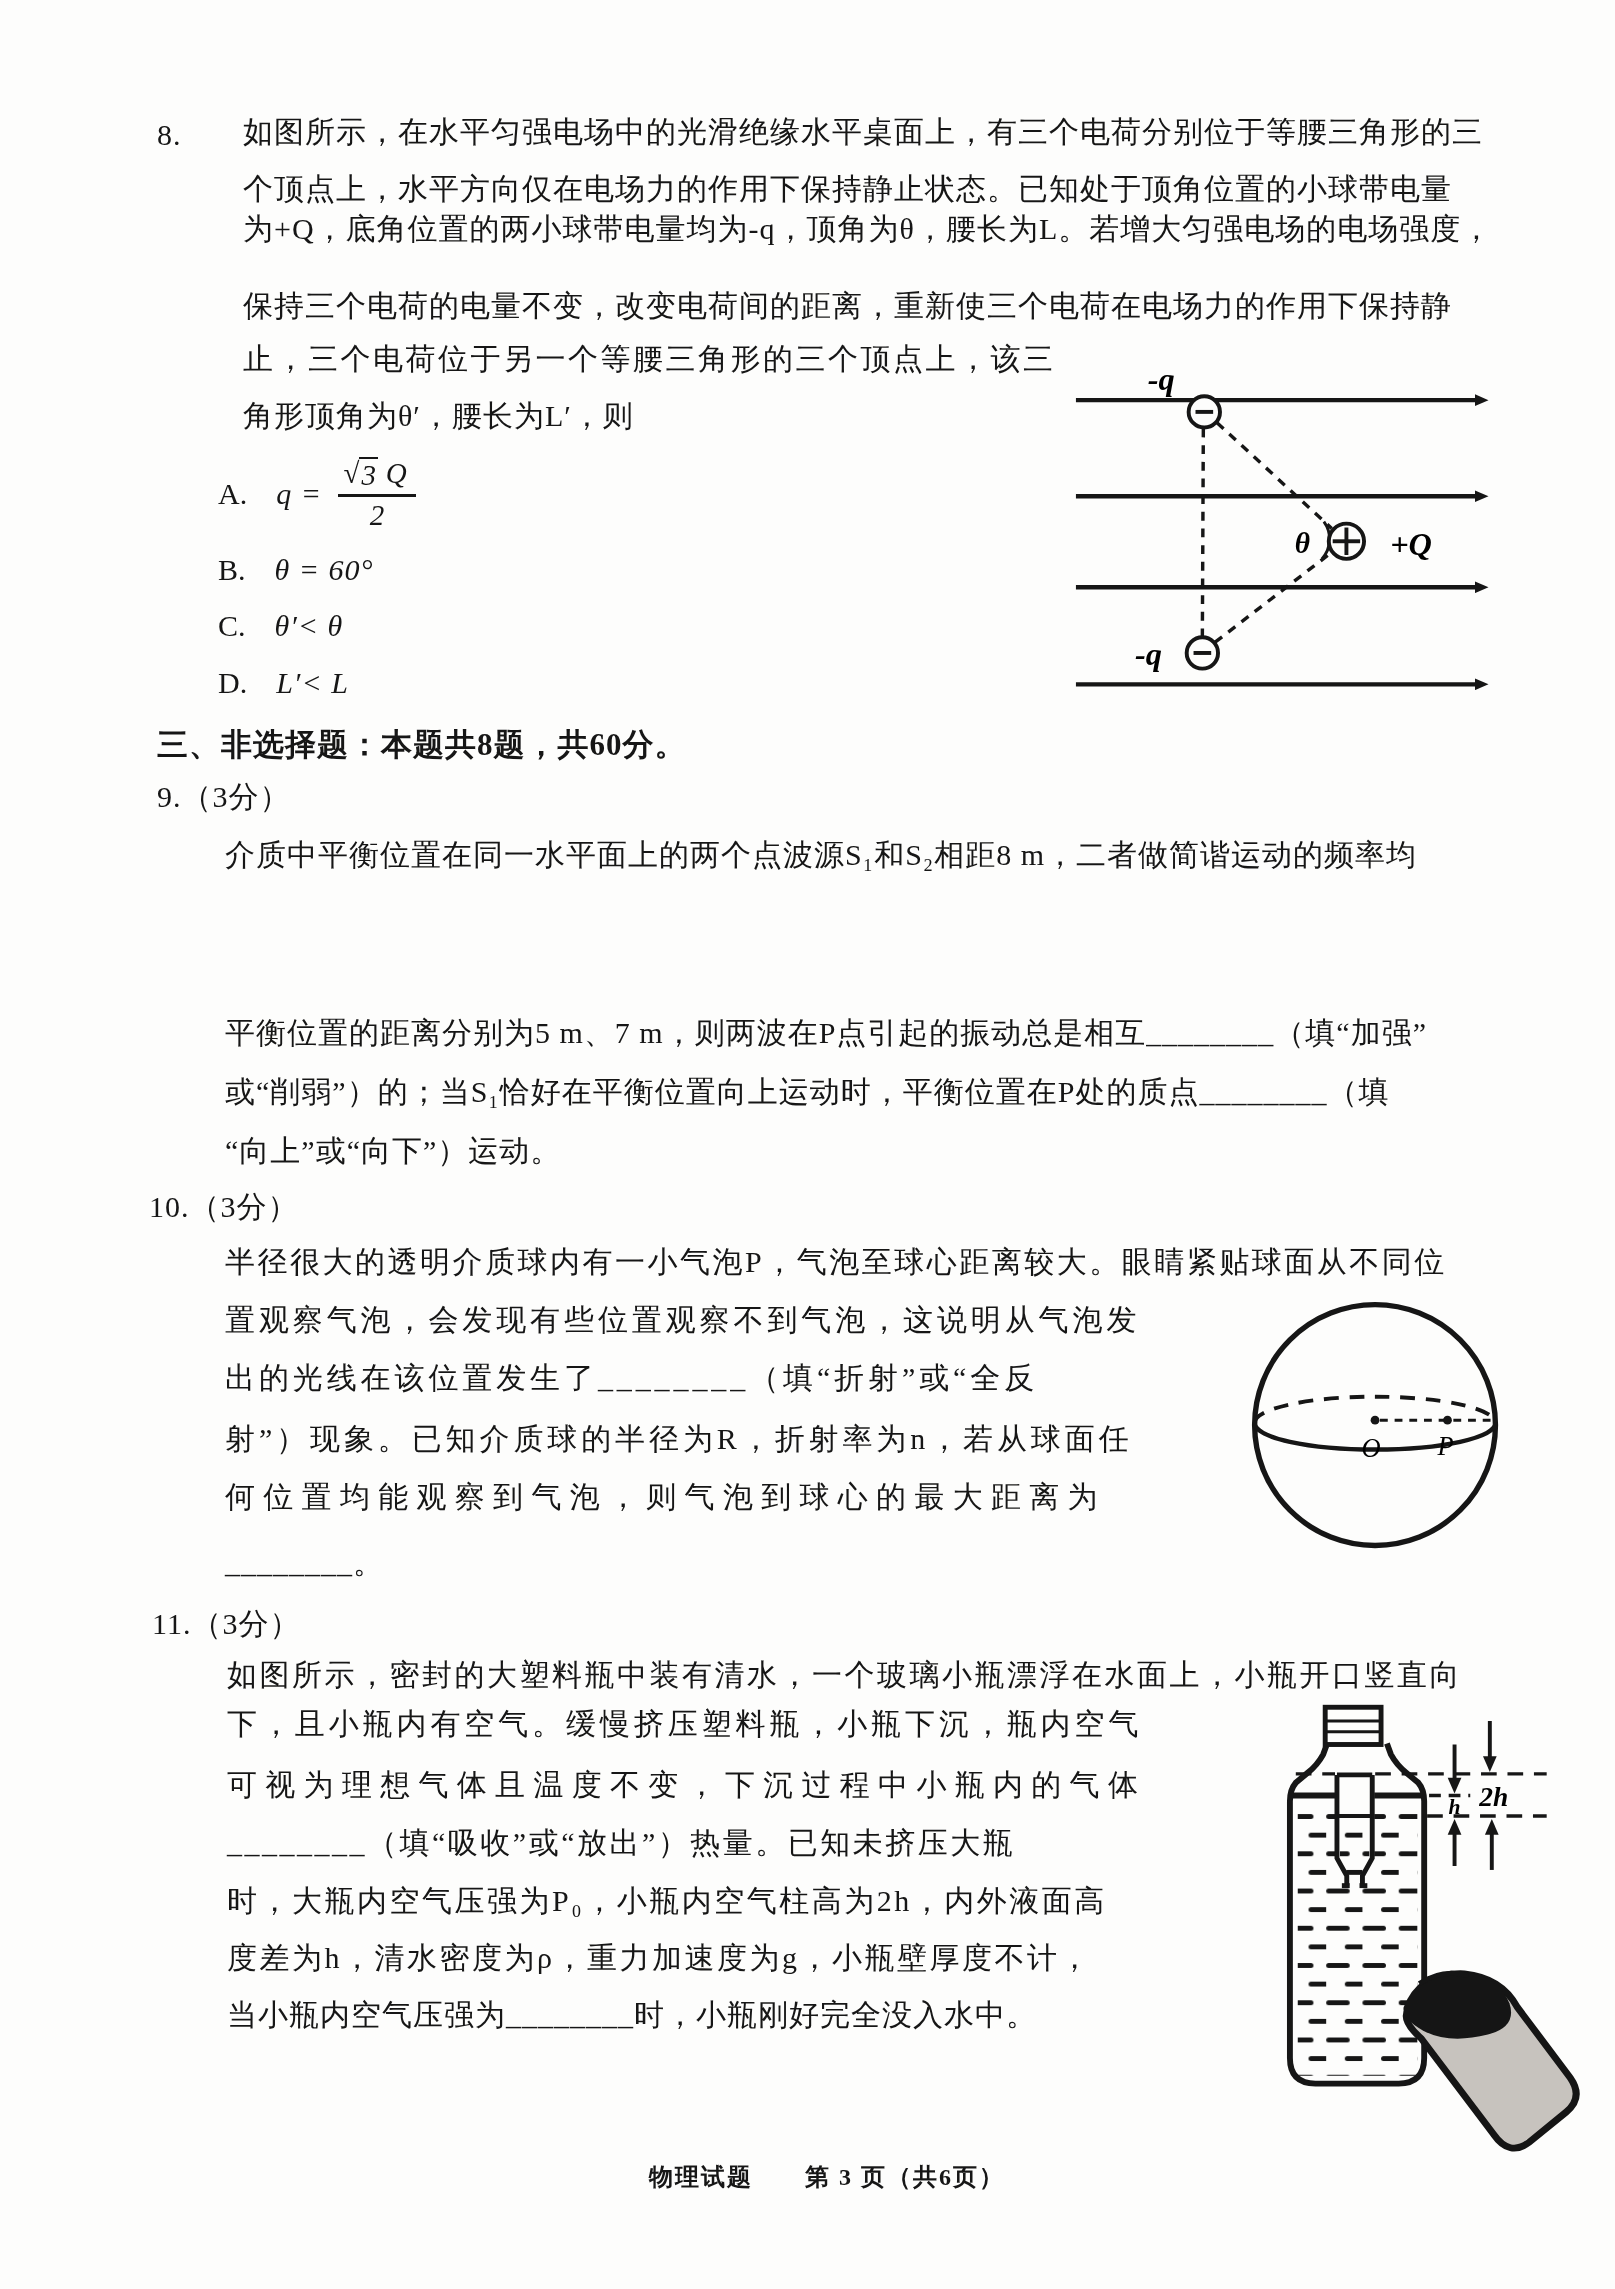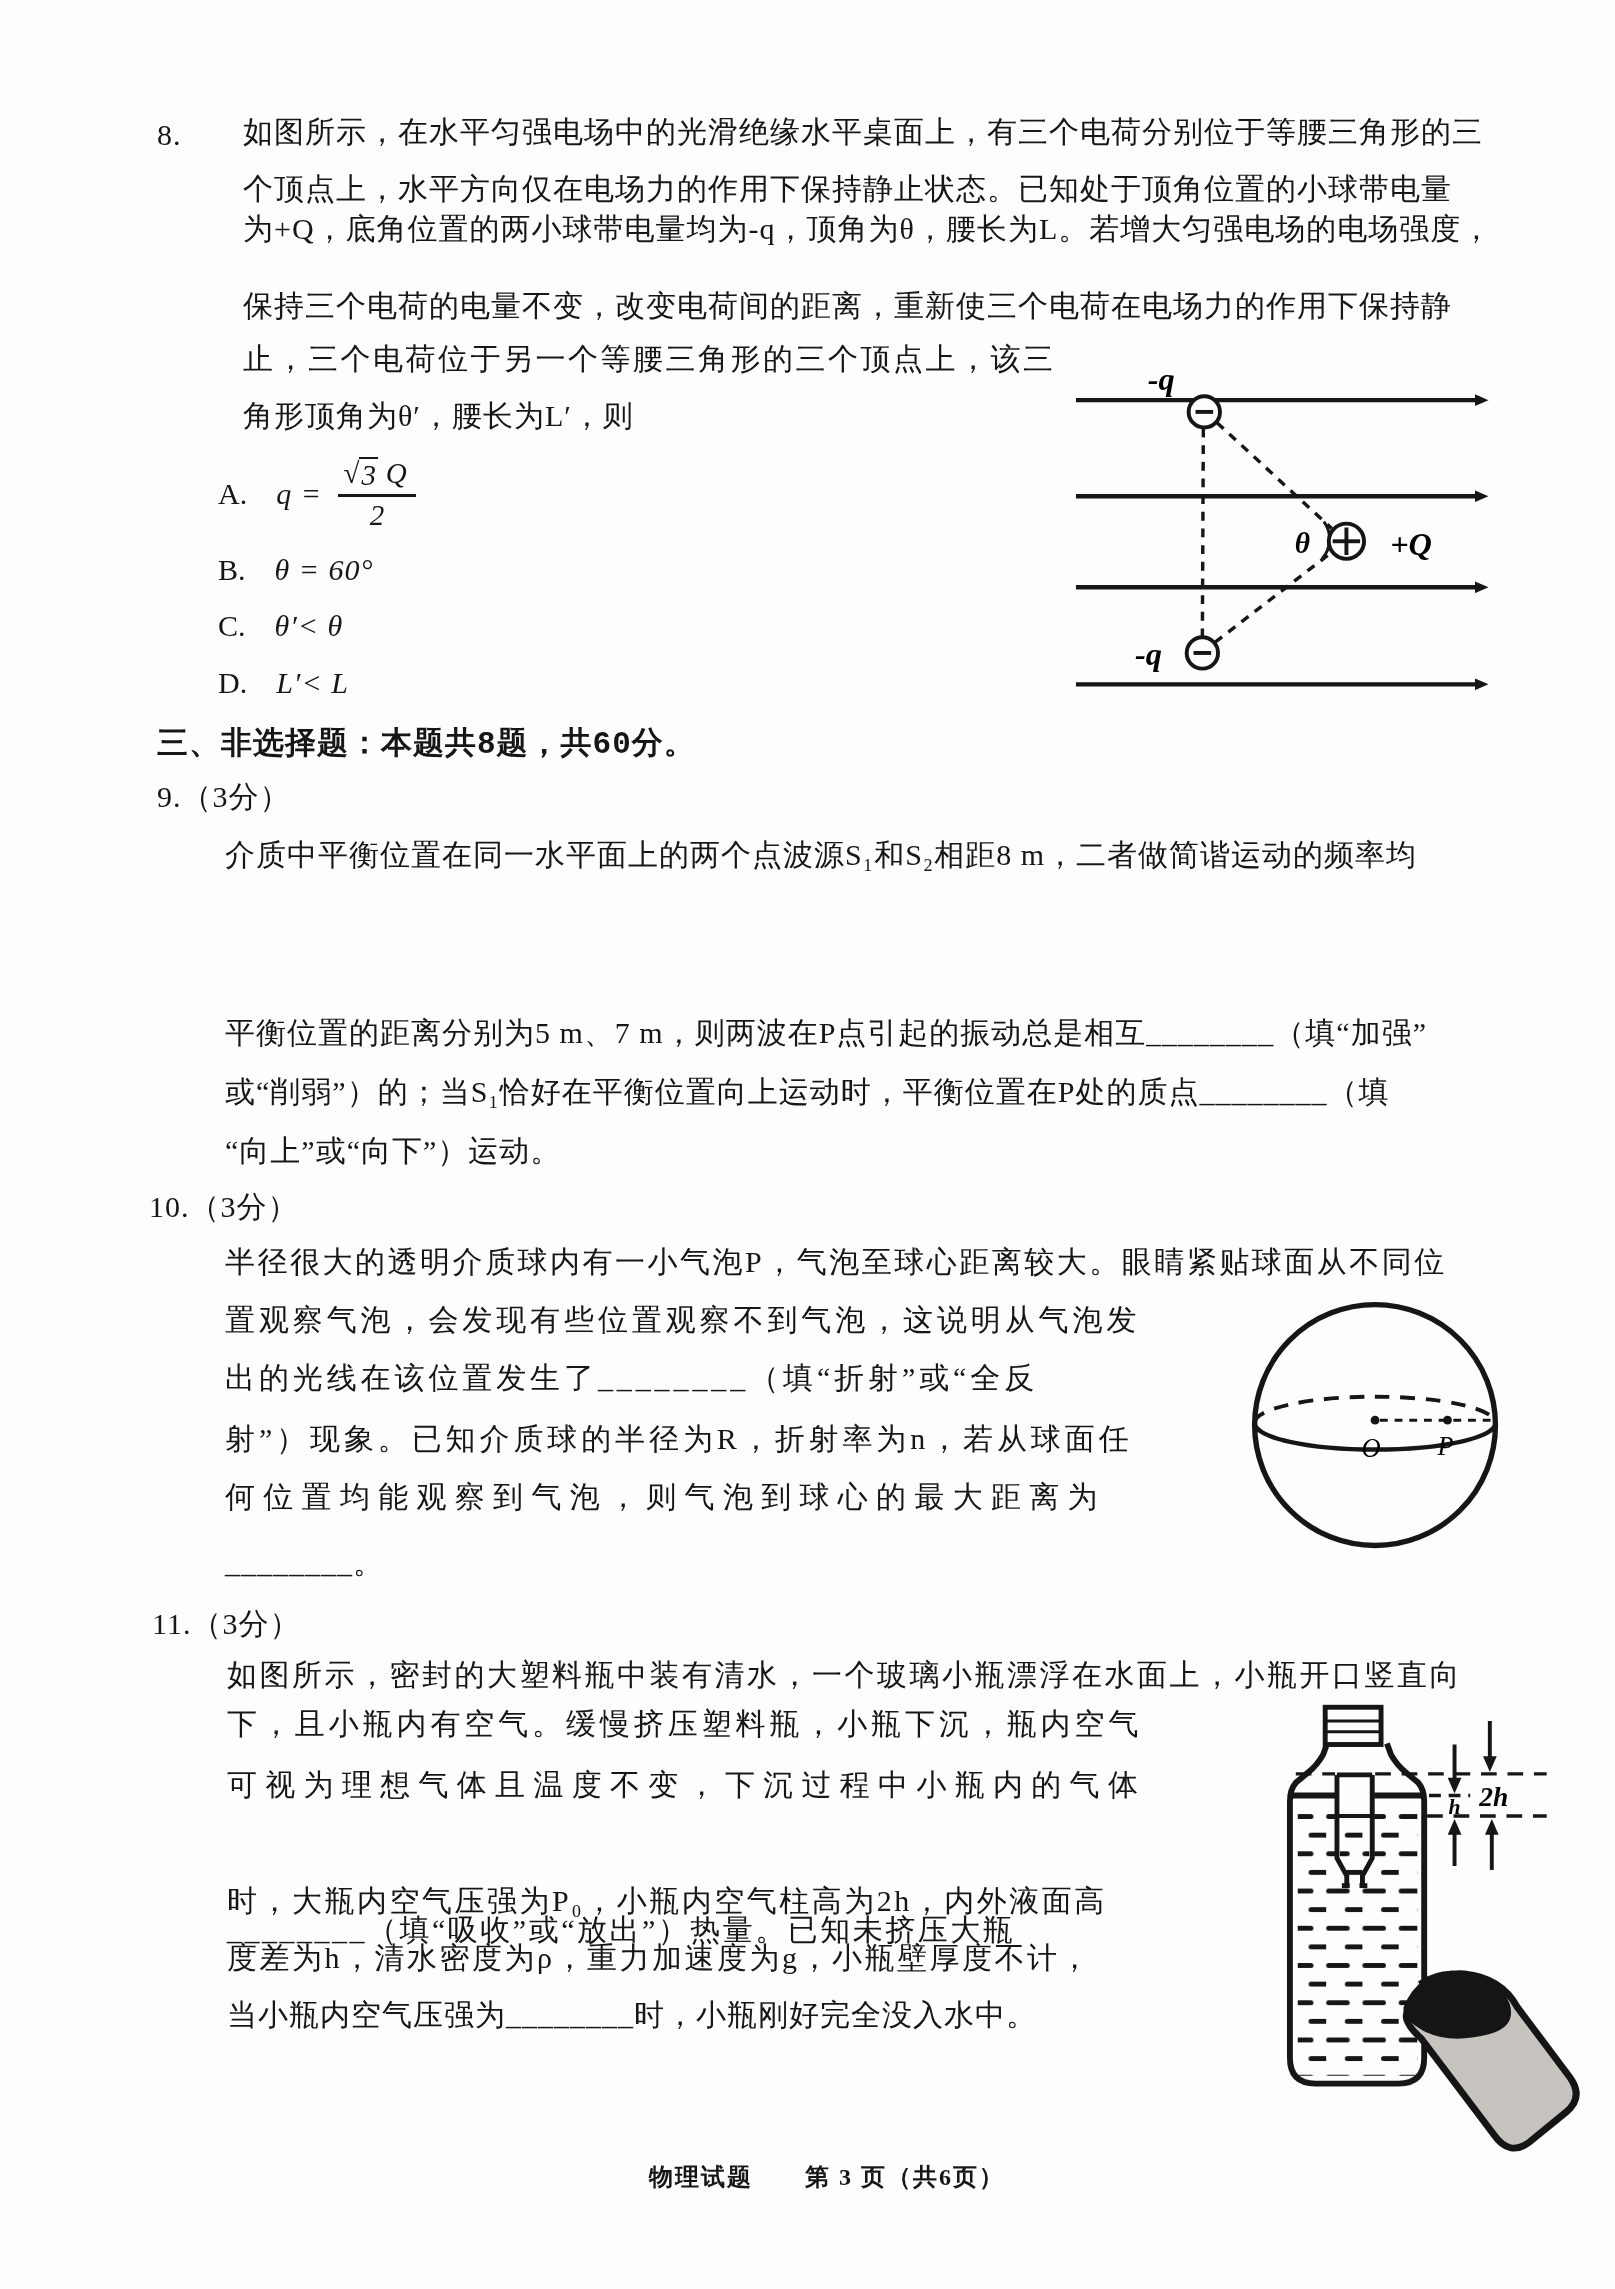--- a/index.html
+++ b/index.html
@@ -6,21 +6,21 @@
   html,body { background:#cfcfcf; }
   .page {
     position:relative; width:1615px; height:2290px; margin:0 auto;
     background:#fdfdfc; color:#161616; overflow:hidden;
     font-family:"Liberation Serif","DejaVu Serif",serif;
   }
   .bl { position:absolute; font-size:30px; line-height:41px; white-space:pre; letter-spacing:1px; }
   .sp2 { letter-spacing:2.5px; }
   .sp4 { letter-spacing:3.9px; }
   .sp8 { letter-spacing:8.3px; }
-  .headline { font-family:Liberation Mono, monospace; font-weight:700; font-size:31px; letter-spacing:1px; }
+  .headline { font-family:Liberation Serif, serif; font-weight:700; font-size:31px; letter-spacing:1px; }
   .qnum { font-size:30px; }
   .footer { font-weight:700; font-size:24px; letter-spacing:2px; }
   .optrow { position:absolute; display:flex; align-items:center; font-size:30px; }
   .optlabel { font-size:30px; }
   .optexpr { font-style:italic; margin-left:29px; font-size:30px; letter-spacing:1px; }
   .frac { display:inline-flex; flex-direction:column; align-items:center; margin-left:15.7px; font-style:italic; }
   .fnum { display:flex; align-items:flex-start; padding:0 9.8px 2px 5.9px; font-size:29px; }
   .radicand { border-top:2.9px solid #161616; padding:0 2px; }
   .numrest { margin-left:7.8px; }
   .fbar { align-self:stretch; height:2.9px; background:#161616; }
@@ -124,21 +124,21 @@
     <circle cx="1403" cy="1449" r="4.5" fill="#161616"></circle>
     <circle cx="1477" cy="1449" r="4.5" fill="#161616"></circle>
     <text x="1399" y="1487" font-size="27" font-style="italic" text-anchor="middle">O</text>
     <text x="1475" y="1485" font-size="27" font-style="italic" text-anchor="middle">P</text>
   </svg>
 
   <div class="bl qnum" style="left:152px;top:1603px">11.（3分）</div>
   <div class="bl sp2" style="left:227px;top:1654px">如图所示，密封的大塑料瓶中装有清水，一个玻璃小瓶漂浮在水面上，小瓶开口竖直向</div>
   <div class="bl sp4" style="left:227px;top:1703px">下，且小瓶内有空气。缓慢挤压塑料瓶，小瓶下沉，瓶内空气</div>
   <div class="bl sp8" style="left:227px;top:1764px">可视为理想气体且温度不变，下沉过程中小瓶内的气体</div>
-  <div class="bl sp2" style="left:227px;top:1909px">________（填“吸收”或“放出”）热量。已知未挤压大瓶</div>
+  <div class="bl sp2" style="left:227px;top:1822px">________（填“吸收”或“放出”）热量。已知未挤压大瓶</div>
   <div class="bl sp2" style="left:227px;top:1880px">时，大瓶内空气压强为P₀，小瓶内空气柱高为2h，内外液面高</div>
   <div class="bl sp2" style="left:227px;top:1937px">度差为h，清水密度为ρ，重力加速度为g，小瓶壁厚度不计，</div>
   <div class="bl" style="left:227px;top:1994px">当小瓶内空气压强为________时，小瓶刚好完全没入水中。</div>
 
   <svg style="left:1237px;top:1661px" width="343" height="510" viewBox="1262 1695 350 520">
     <defs>
       <pattern id="water" x="1316" y="1846" width="37" height="38" patternUnits="userSpaceOnUse">
         <rect x="0" y="5" width="24" height="5" rx="2.5" fill="#161616"></rect>
         <rect x="19" y="24" width="24" height="5" rx="2.5" fill="#161616"></rect>
       </pattern>

